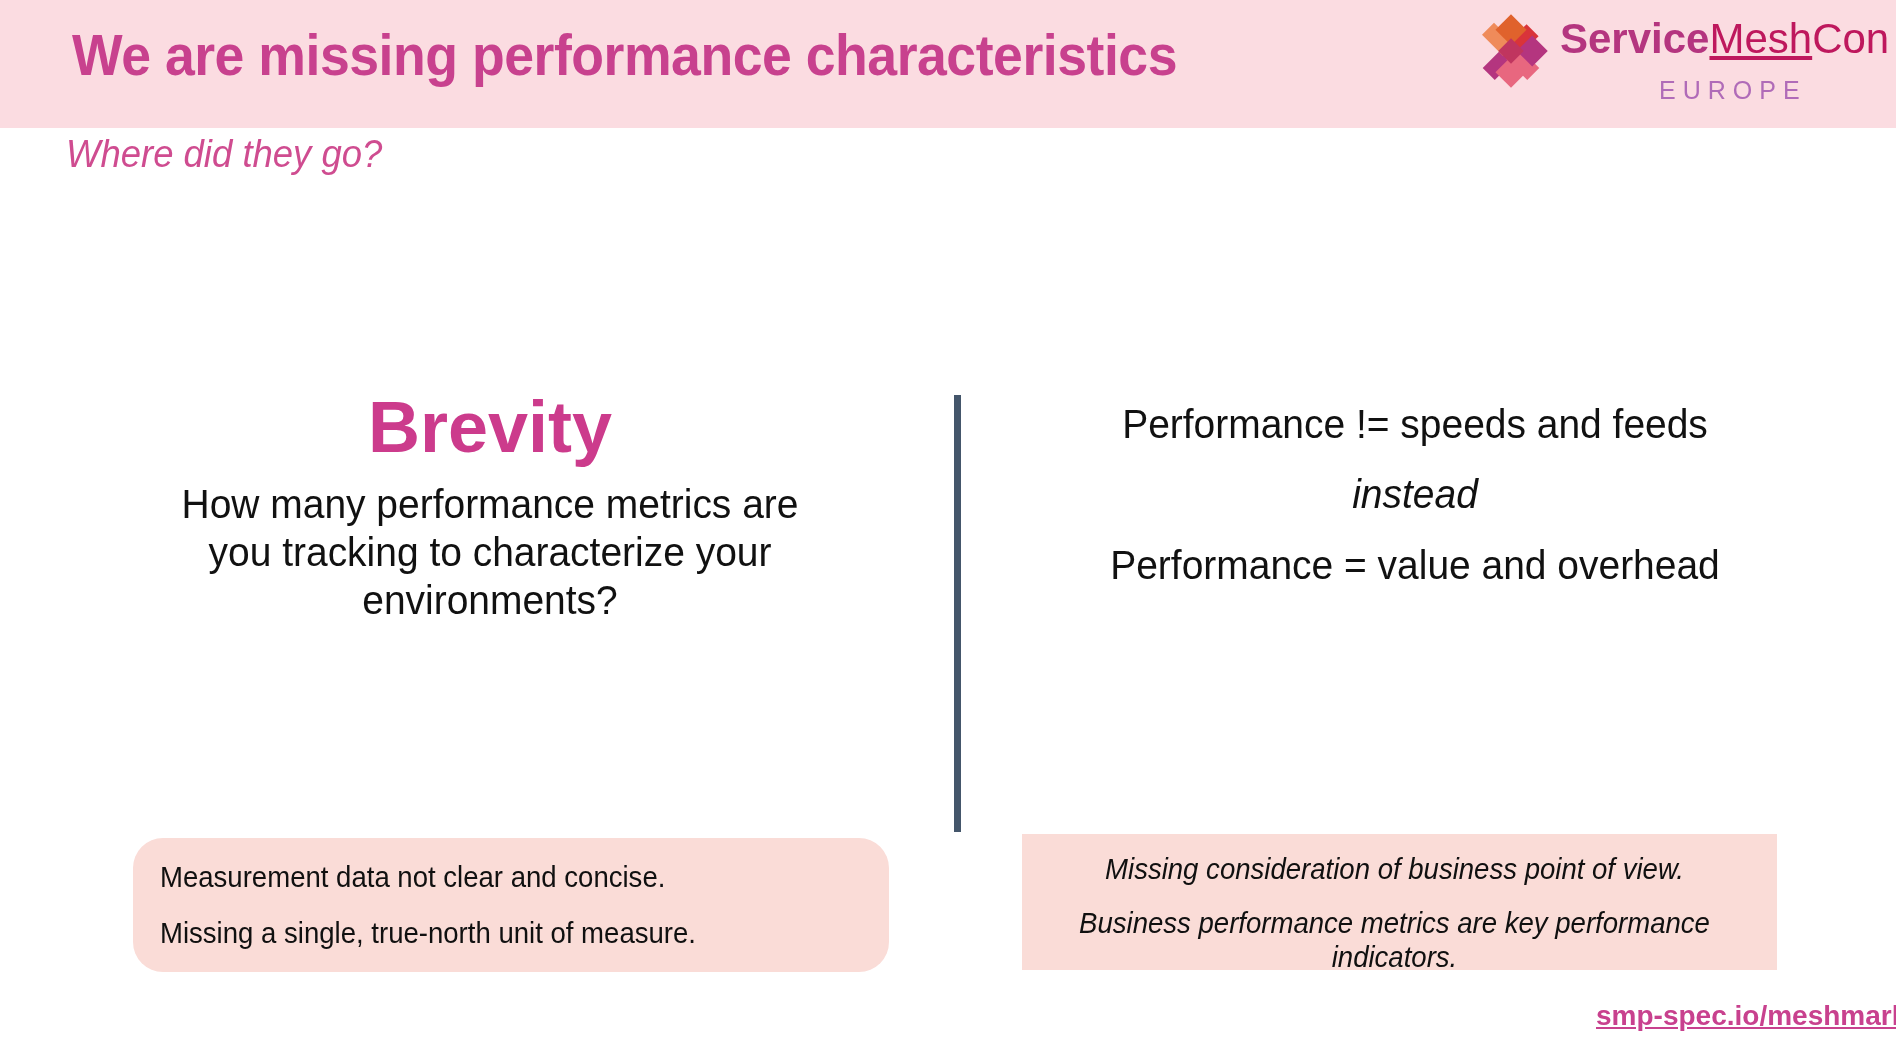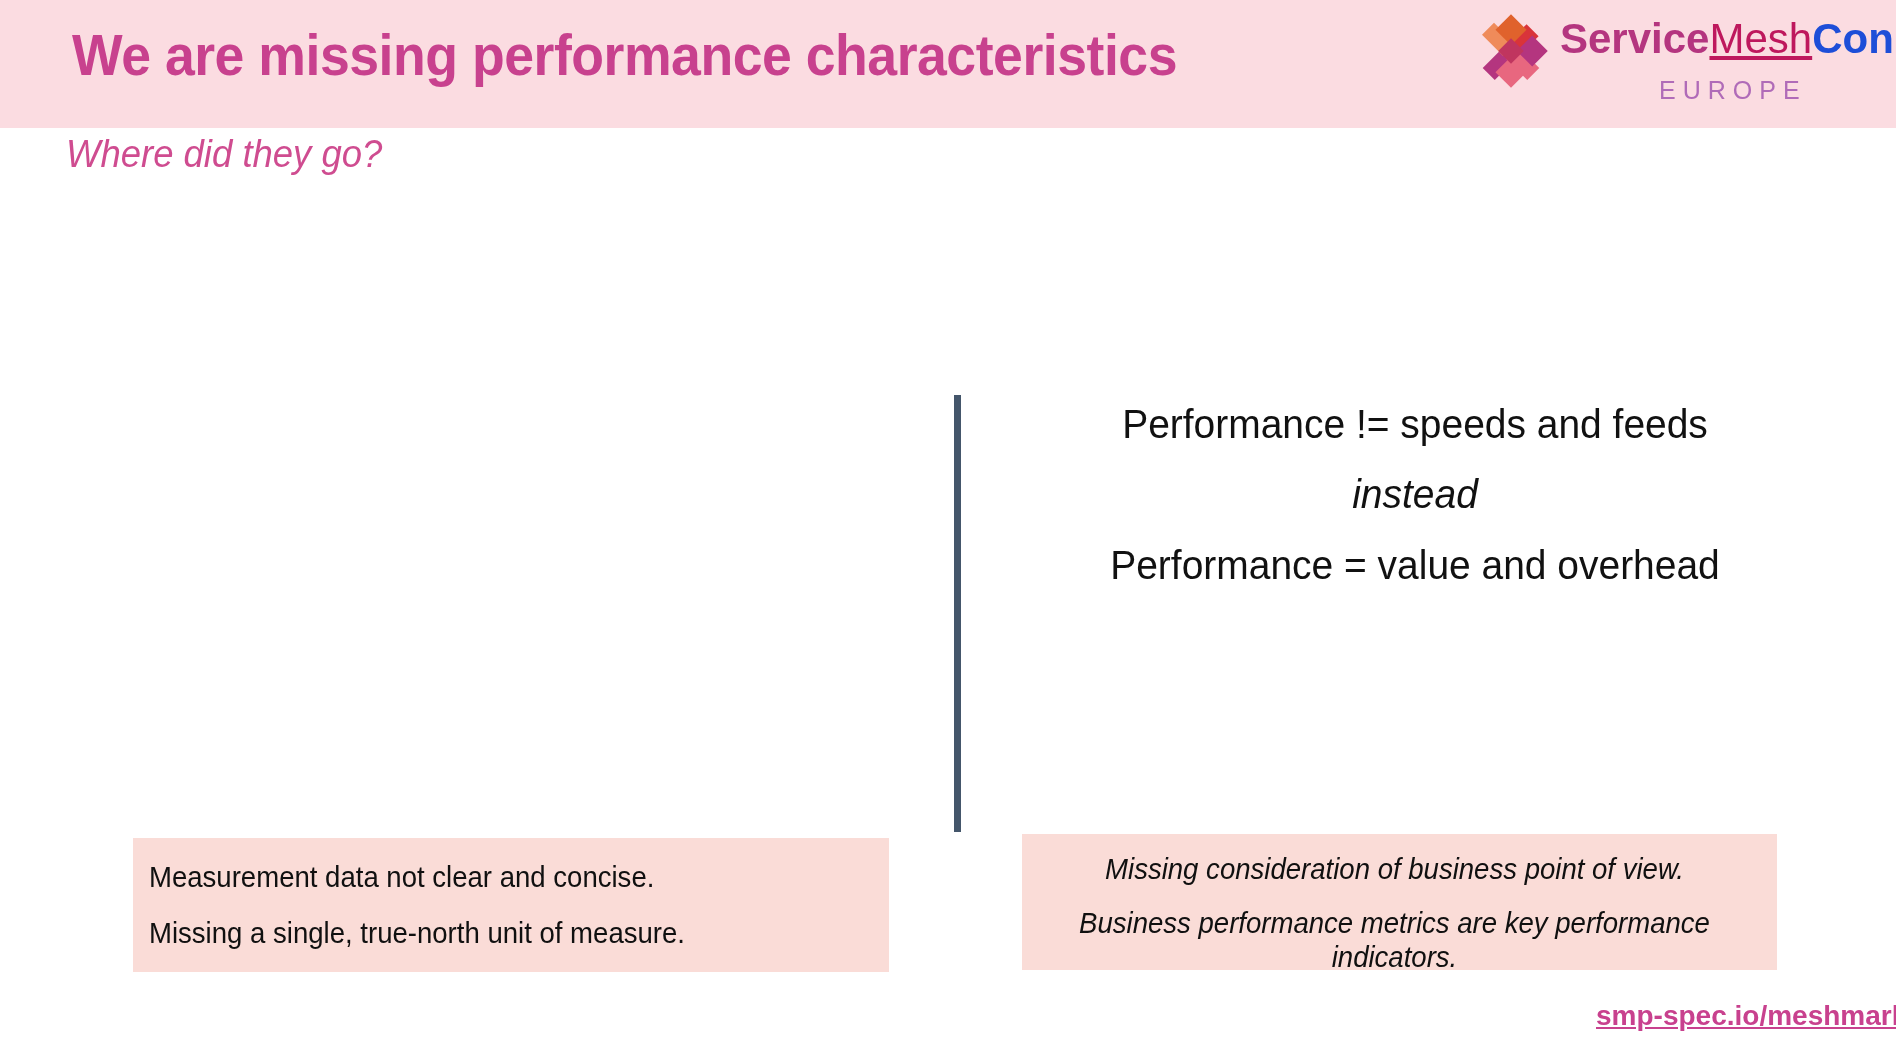--- a/index.html
+++ b/index.html
@@ -63,21 +63,21 @@
     position: absolute;
     left: 92px;
     top: 12px;
     font-family: "Liberation Sans", sans-serif;
     font-size: 42px;
     white-space: nowrap;
     line-height: 1;
   }
   .wm-a { font-weight: bold; color: #b4357f; text-align: center; }
   .wm-c { font-weight: normal; color: #be185d; text-decoration: underline; }
-  .wm-d { font-weight: bold; color: #1d4ed8; }
+  .wm-d { font-weight: normal; color: #be185d; }
   .logo-europe {
     position: absolute;
     left: 170px;
     top: 70px;
     font-family: "Liberation Sans", sans-serif;
     font-size: 25px;
     letter-spacing: 7px;
     color: #b06bb8;
     white-space: nowrap;
     margin-left: 21px;
@@ -145,22 +145,23 @@
   .callout {
     position: absolute;
     background: #fadcd7;
     box-sizing: border-box;
   }
   .callout-left {
     left: 133px;
     top: 838px;
     width: 756px;
     height: 134px;
-    padding: 22px 18px 0 16px;
+    padding: 22px 18px 0 27px;
     text-align: left;
+    border-radius: 30px;
   }
   .callout-right {
     left: 1022px;
     top: 834px;
     width: 755px;
     height: 136px;
     padding: 18px 22px 0 12px;
     text-align: center;
   }
   .callout p {
@@ -216,20 +217,28 @@
       </g>
     </svg>
     <div class="logo-wordmark"><span class="wm-a">Service</span><span class="wm-c">Mesh</span><span class="wm-d">Con</span></div>
     <div class="logo-europe">EUROPE</div>
   </div>
 
   <div class="subtitle">Where did they go?</div>
 
   <div class="divider"></div>
 
+  <div class="col col-left">
+    <h2 class="col-heading">Brevity</h2>
+    <p class="col-body">
+      <span class="line">How many performance metrics are</span>
+      <span class="line">you tracking to characterize your</span>
+      <span class="line">environments?</span>
+    </p>
+  </div>
 
   <div class="col col-right">
     <p class="col-body">
       <span class="line">Performance != speeds and feeds</span>
       <span class="line spaced italic">instead</span>
       <span class="line spaced">Performance = value and overhead</span>
     </p>
   </div>
 
   <div class="callout callout-left">

